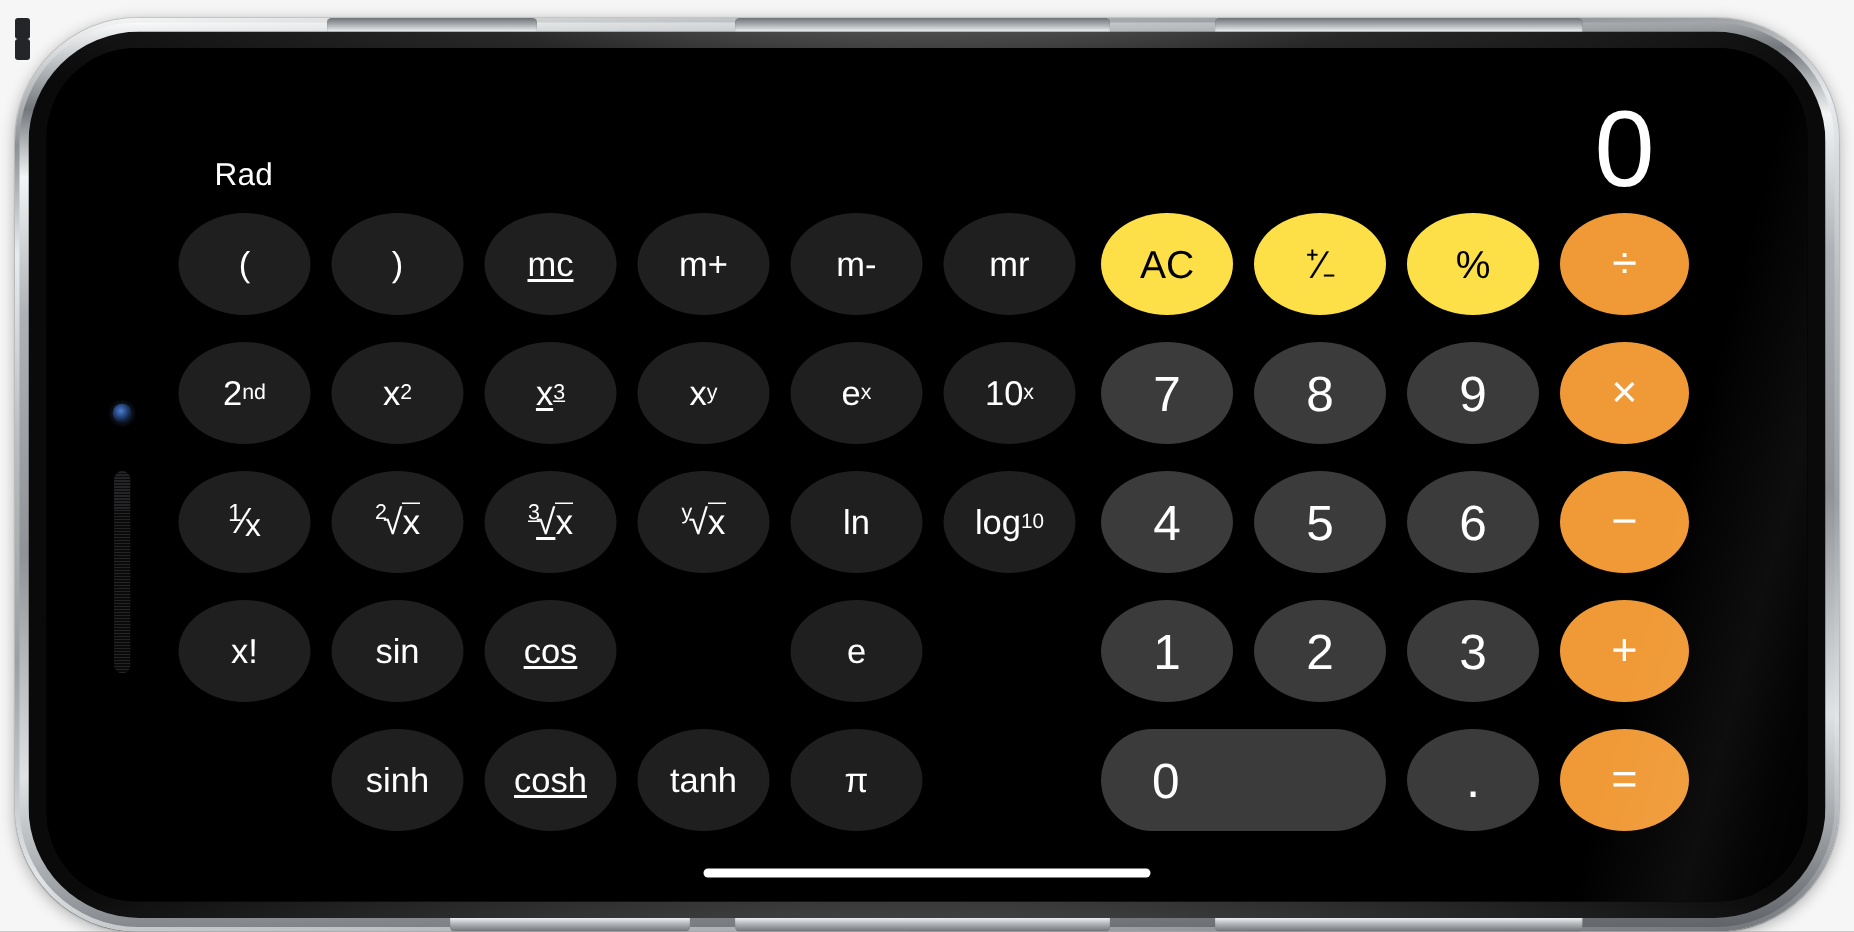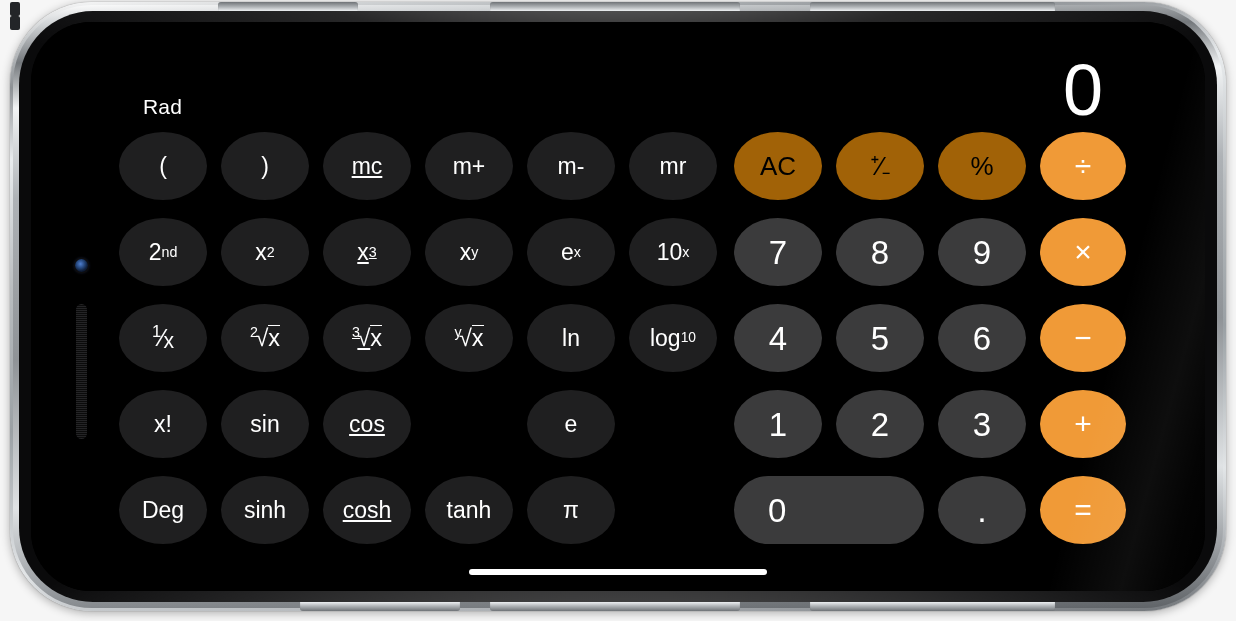--- a/index.html
+++ b/index.html
@@ -19,21 +19,21 @@
   #stage {
     position: absolute;
     inset: 0;
     background: #f6f6f6;
   }
 
   
   #phone {
     position: absolute;
     left: 10px;
-    top: 2px;
+    top: 12px;
     width: 1216px;
     height: 609px;
     border-radius: 82px;
     background: linear-gradient(175deg,#fdfdfd 0%,#c9ccce 5%,#8d9195 12%,#e9ecee 22%,#b9bdc0 40%,#9aa0a4 60%,#e2e5e7 80%,#a8acb0 92%,#6e7276 100%);
     box-shadow: 0 2px 10px rgba(0,0,0,.30), 0 0 1px rgba(0,0,0,.6);
   }
   
   #phone::after {
     content: "";
     position: absolute;
@@ -214,21 +214,21 @@
   .c3 { left: 306px; }
   .c4 { left: 408px; }
   .c5 { left: 510px; }
   .c6 { left: 615px; }
   .c7 { left: 717px; }
   .c8 { left: 819px; }
   .c9 { left: 921px; width: 86px; }
 
   .k-fn     { background: #1f1f20; }
   .k-num    { background: #3b3b3c; font-size: 33px; font-weight: 300; }
-  .k-top    { background: #a16207; color: #000000; font-size: 26px; }
+  .k-top    { background: #fde047; color: #000000; font-size: 26px; }
   .k-op     { background: #f09a37; font-size: 30px; font-weight: 400; }
   .k-eq     { background: #f09a37; font-size: 30px; }
 
   
   .k-zero {
     width: 190px;
     border-radius: 34px;
     justify-content: flex-start;
     padding-left: 34px;
     box-sizing: border-box;
@@ -378,21 +378,20 @@
               <div class="key k-fn c0">x!</div>
               <div class="key k-fn c2">cos</div>
               <div class="key k-fn c1">sin</div>
               <div class="key k-fn c4">e</div>
               <div class="key k-num c6">1</div>
               <div class="key k-num c7">2</div>
               <div class="key k-num c8">3</div>
               <div class="key k-op c9">+</div>
             </div>
             <div class="krow r4">
-              <div class="key k-fn c0">Deg</div>
               <div class="key k-fn c1">sinh</div>
               <div class="key k-fn c2">cosh</div>
               <div class="key k-fn c3">tanh</div>
               <div class="key k-fn c4">π</div>
               <div class="key k-zero c6">0</div>
               <div class="key k-num c8 k-dot">.</div>
               <div class="key k-eq c9">=</div>
             </div>
           </div>
 

